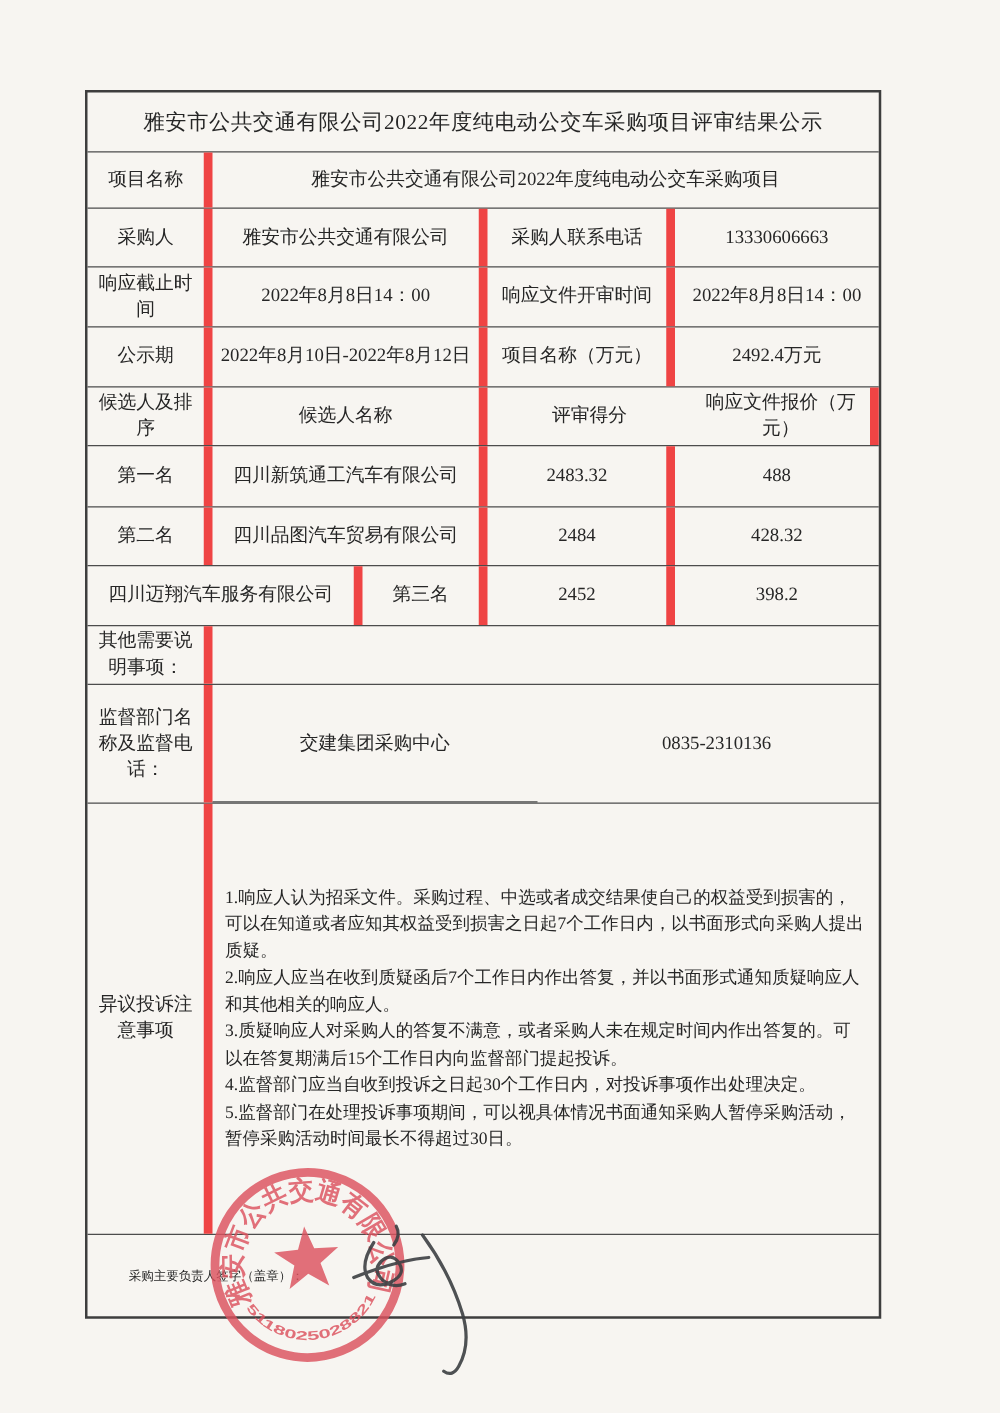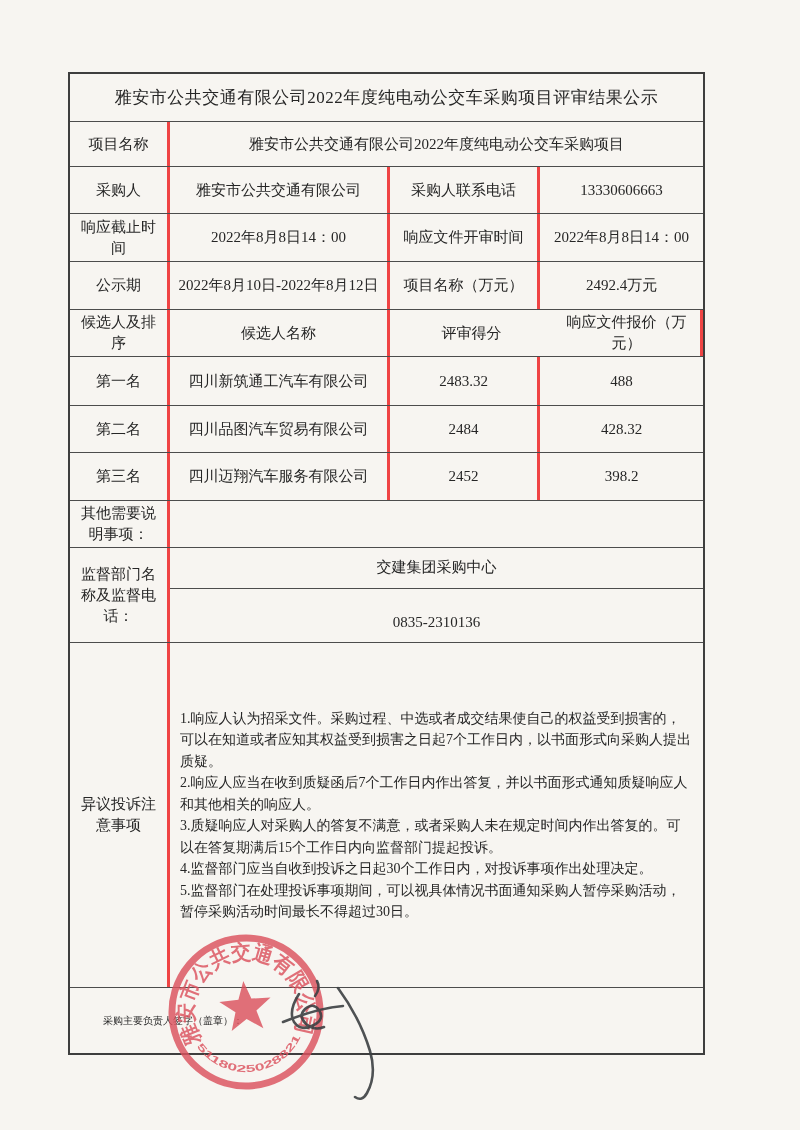--- a/index.html
+++ b/index.html
@@ -14,31 +14,31 @@
   .doc-table {
     position:absolute; left:68px; top:72px;
     width:637px; height:983px;
     border:2px solid #3e3e3e;
     display:flex; flex-direction:column;
   }
   .row { display:flex; flex:0 0 auto; border-bottom:1px solid #4c4c4c; }
   .row.last { border-bottom:none; flex:1 1 auto; }
   .h48{height:48px}.h45{height:45px}.h47{height:47px}.h49{height:49px}.h95{height:95px}.h345{height:345px}
   .cell {
-    border-right:3px solid #ef4444;
+    border-right:7px solid #ef4444;
     display:flex; align-items:center; justify-content:center;
     text-align:center; font-size:15px; line-height:21px; padding:2px 4px;
   }
   .cell.endc { border-right:none; }
   .c1 { width:100px; flex:none; }
   .c2 { width:220px; flex:none; }
   .c3 { width:150px; flex:none; }
   .c4 { flex:1; }
   .title-cell { flex:1; font-weight:normal; font-size:17px; letter-spacing:.5px; border-right:none; }
-  .stack { flex:1; display:flex; flex-direction:column;gap:14px; }
+  .stack { flex:1; display:flex; flex-direction:row;gap:14px; }
   .sub-cell { flex:1; display:flex; align-items:center; justify-content:center; font-size:15px; }
   .sub-cell.divided { border-bottom:1px solid #4c4c4c; }
   .obj-cell {
     flex:1; display:flex; flex-direction:column; justify-content:center;
     text-align:left; font-size:14px; line-height:21.5px; padding:4px 10px;
     border-right:none;
   }
   .sign-cell {
     flex:1; display:flex; align-items:center; justify-content:flex-start;
     font-size:10px; padding-left:8px; border-right:none;margin-left:25px;
@@ -96,22 +96,22 @@
   </div>
 
   <div class="row h47">
     <div class="cell c1">第二名</div>
     <div class="cell c2">四川品图汽车贸易有限公司</div>
     <div class="cell c3">2484</div>
     <div class="cell c4 endc">428.32</div>
   </div>
 
   <div class="row h48">
+    <div class="cell c2">四川迈翔汽车服务有限公司</div>
     <div class="cell c1">第三名</div>
-    <div class="cell c2">四川迈翔汽车服务有限公司</div>
     <div class="cell c3">2452</div>
     <div class="cell c4 endc">398.2</div>
   </div>
 
   <div class="row h47">
     <div class="cell c1">其他需要说明事项：</div>
     <div class="cell c4 endc"></div>
   </div>
 
   <div class="row h95">

